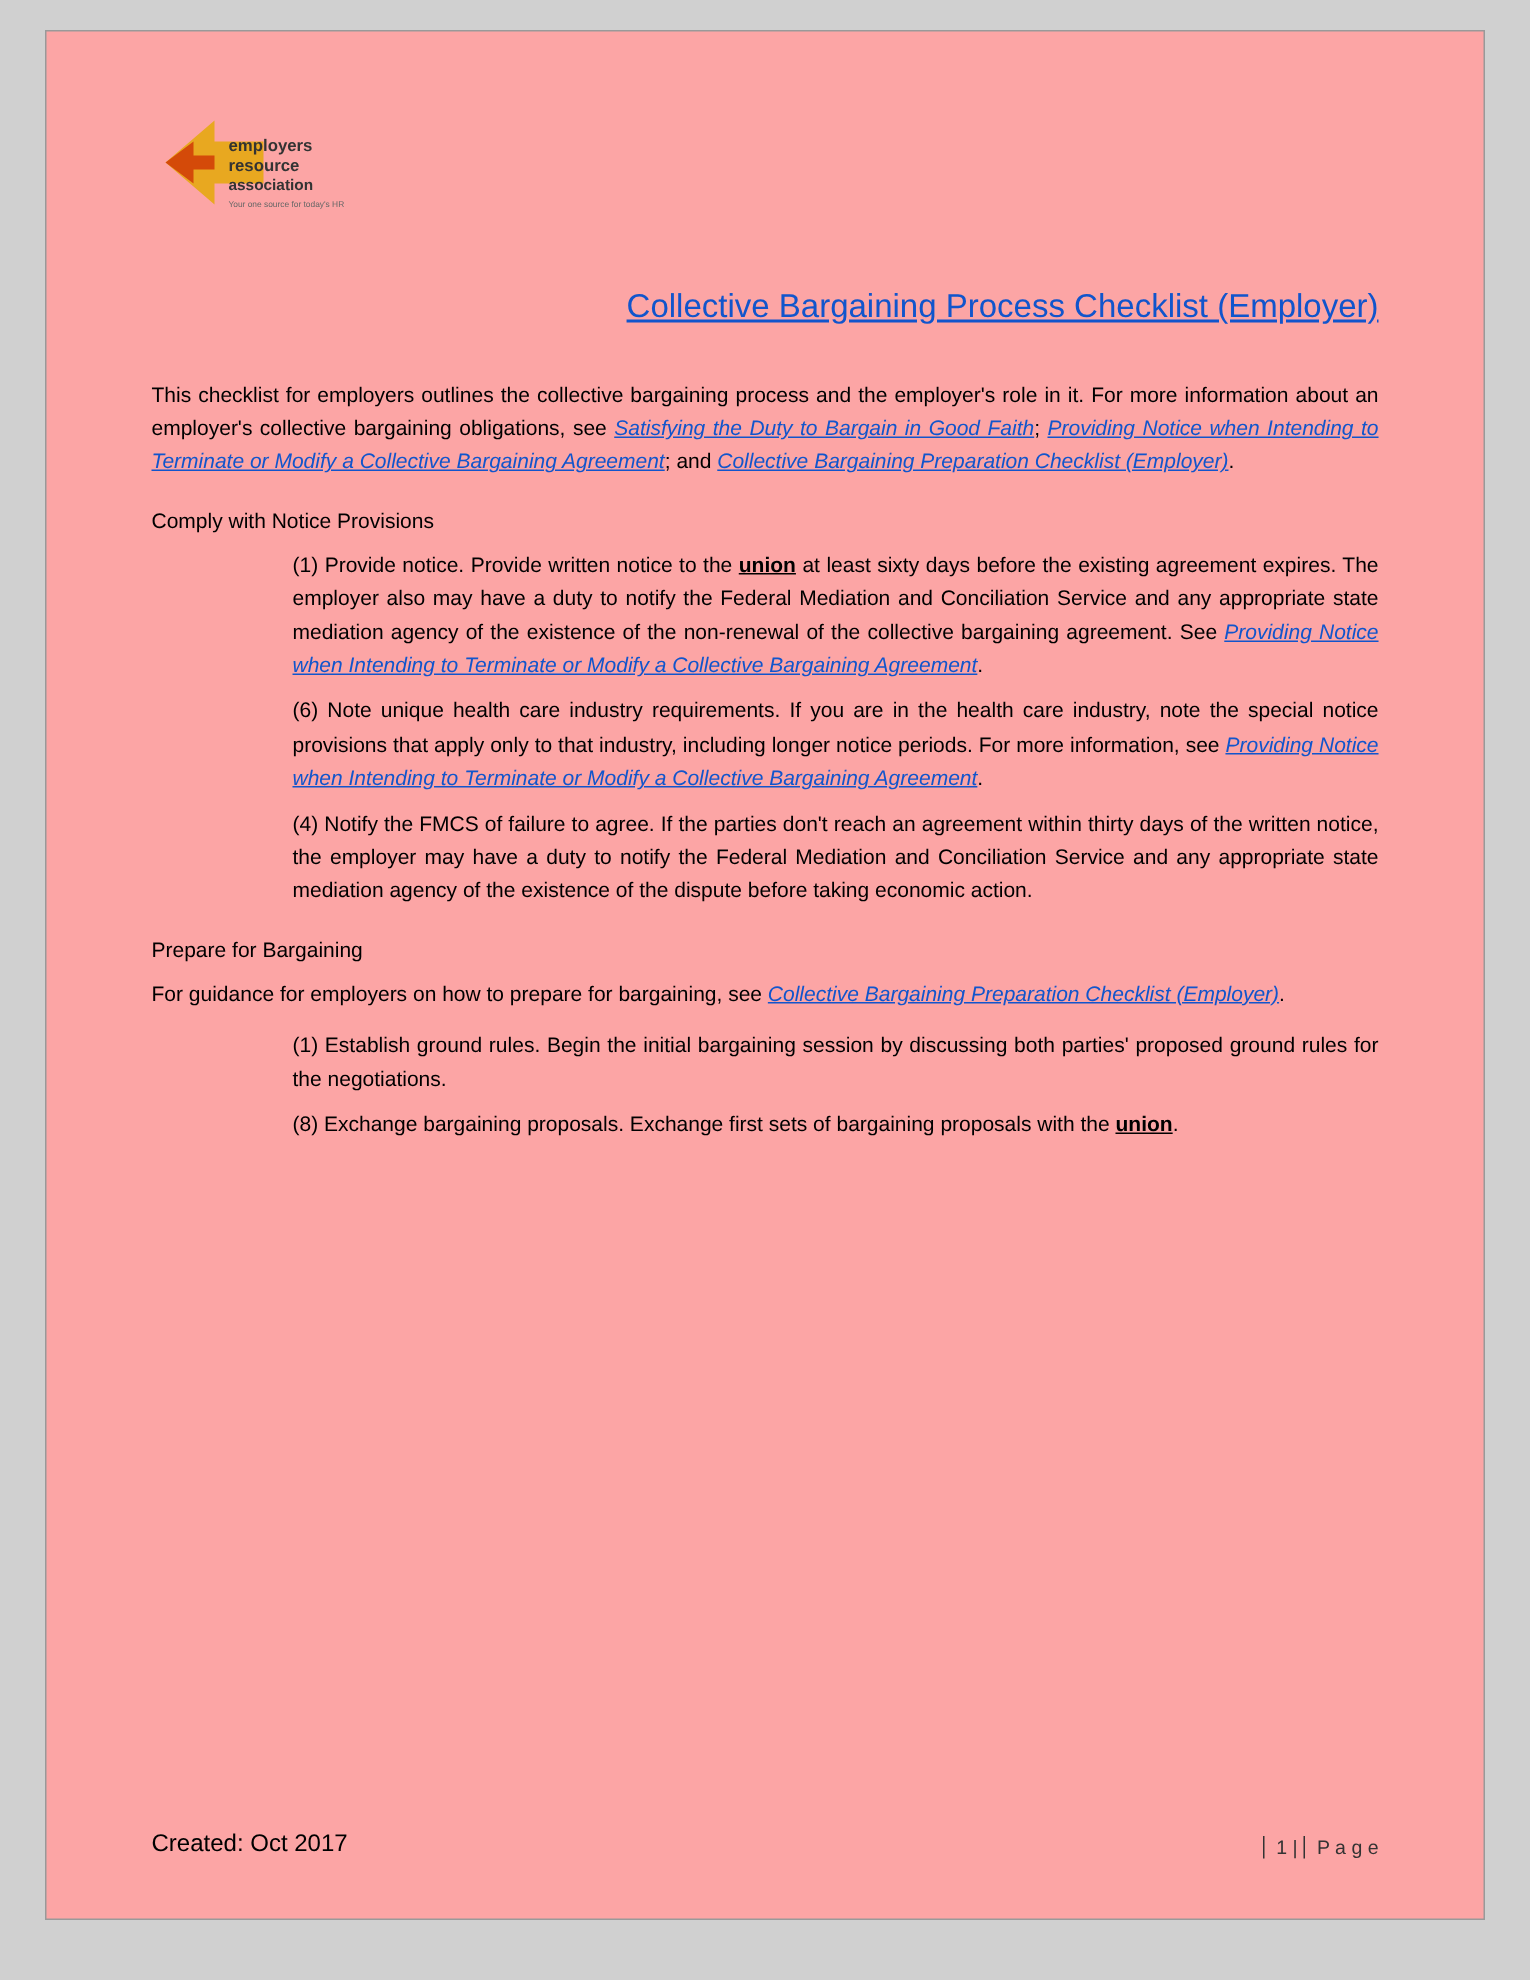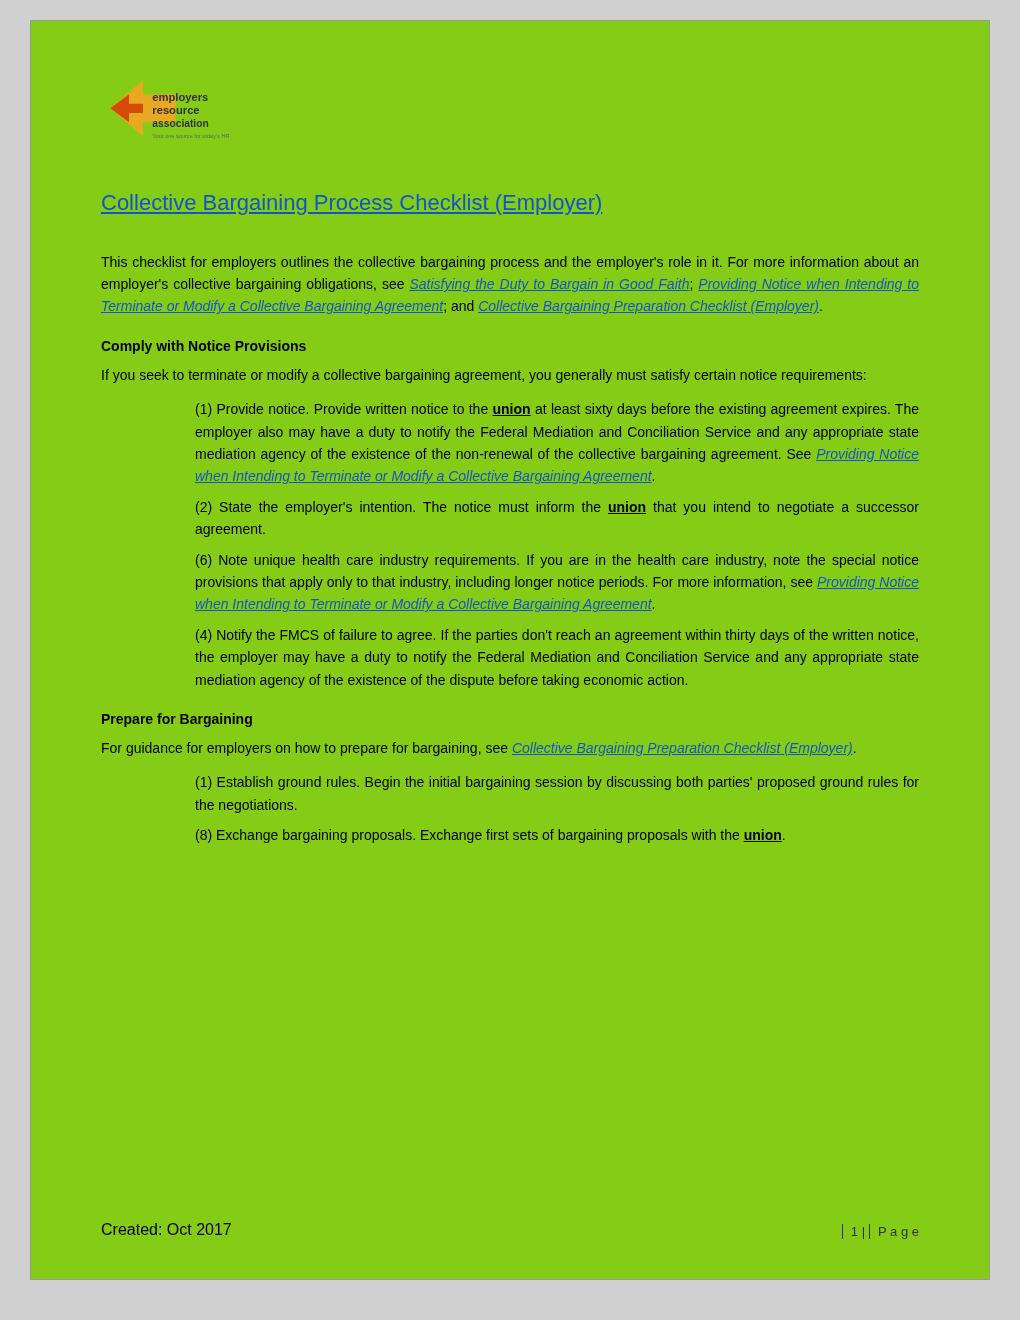--- a/index.html
+++ b/index.html
@@ -14,37 +14,37 @@
       justify-content: center;
       align-items: flex-start;
       min-height: 1320px;
       padding: 20px;
       font-family: Arial, sans-serif;
     }
 
     .page {
       width: 960px;
       min-height: 1260px;
-      background: #84cc16;
+      background: #fca5a5;
       border: 1px solid #999;
       padding: 50px 70px 60px 70px;
       position: relative;
     }
 
     .logo-area {
       margin-bottom: 40px;
     }
 
     .logo-svg {
       width: 140px;
       height: auto;
     }
 
     .page-title {
-      text-align: left;
+      text-align: right;
       margin-bottom: 35px;
     }
 
     .page-title a {
       font-size: 22px;
       color: #1155cc;
       text-decoration: underline;
       font-family: Arial, sans-serif;
     }
 
@@ -56,21 +56,21 @@
     }
 
     .intro-text a {
       color: #1155cc;
       text-decoration: underline;
       font-style: italic;
     }
 
     .section-heading {
       font-size: 14px;
-      font-weight: bold;
+      font-weight: normal;
       margin-bottom: 10px;
       margin-top: 20px;
     }
 
     .body-text {
       font-size: 14px;
       line-height: 1.6;
       margin-bottom: 12px;
       text-align: justify;
     }
@@ -141,31 +141,27 @@
   <div class="page-title">
     <a href="#">Collective Bargaining Process Checklist (Employer)</a>
   </div>
 
   <p class="intro-text">
     <span>This checklist for employers outlines the collective bargaining process and the employer's role in it. For more information about an employer's collective bargaining obligations, see </span><a href="#">Satisfying the Duty to Bargain in Good Faith</a><span>; </span><a href="#">Providing Notice when Intending to Terminate or Modify a Collective Bargaining Agreement</a><span>; and </span><a href="#">Collective Bargaining Preparation Checklist (Employer)</a><span>.</span>
   </p>
 
   <div class="section">
     <h3 class="section-heading">Comply with Notice Provisions</h3>
-    <p class="body-text">If you seek to terminate or modify a collective bargaining agreement, you generally must satisfy certain notice requirements:</p>
 
     <div class="indented">
 
       <p class="body-text">
         <span>(1) </span><span>Provide notice. Provide written notice to the </span><strong class="union-bold">union</strong><span> at least sixty days before the existing agreement expires. The employer also may have a duty to notify the Federal Mediation and Conciliation Service and any appropriate state mediation agency of the existence of the non-renewal of the collective bargaining agreement. See </span><a href="#">Providing Notice when Intending to Terminate or Modify a Collective Bargaining Agreement</a><span>.</span>
       </p>
 
-      <p class="body-text">
-        <span>(2) State the employer's intention. The notice must inform the </span><strong class="union-bold">union</strong><span> that you intend to negotiate a successor agreement.</span>
-      </p>
 
       <p class="body-text">
         <span>(6) Note unique health care industry requirements. If you are in the health care industry, note the special notice provisions that apply only to that industry, including longer notice periods. For more information, see </span><a href="#">Providing Notice when Intending to Terminate or Modify a Collective Bargaining Agreement</a><span>.</span>
       </p>
 
       <p class="body-text">
         <span>(4) Notify the FMCS of failure to agree. If the parties don't reach an agreement within thirty days of the written notice, the employer may have a duty to notify the Federal Mediation and Conciliation Service and any appropriate state mediation agency of the existence of the dispute before taking economic action.</span>
       </p>
     </div>
   </div>

